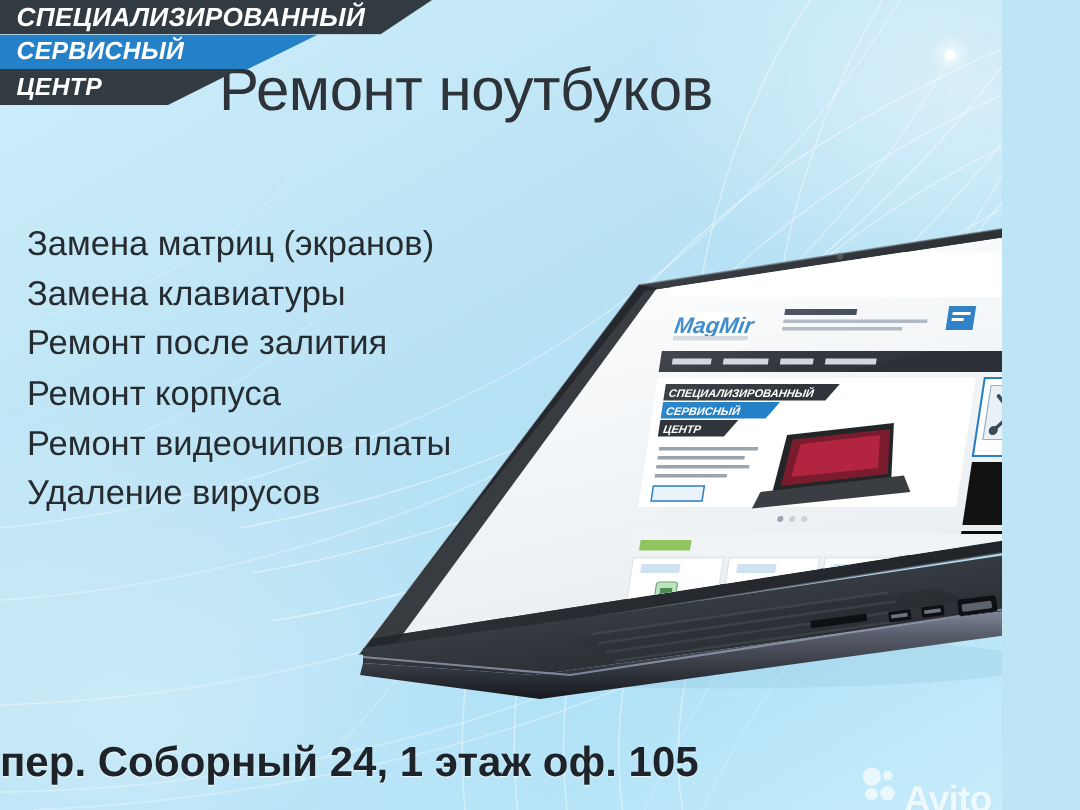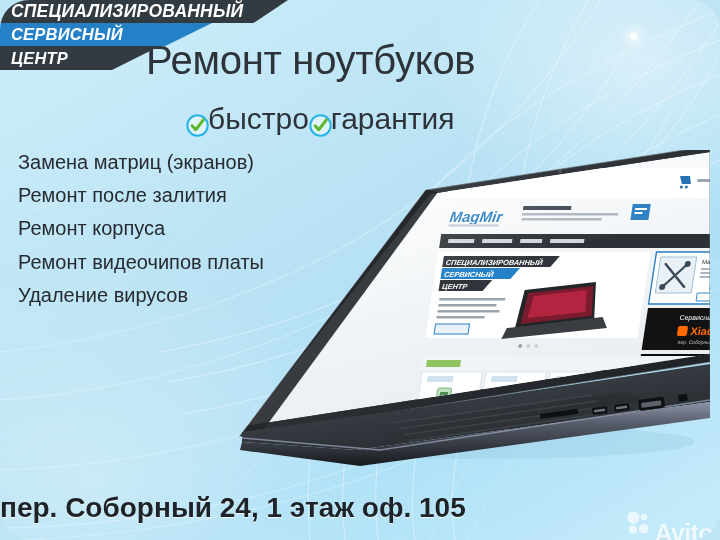--- a/index.html
+++ b/index.html
@@ -3,26 +3,25 @@
 <meta charset="utf-8">
 <title>Ремонт ноутбуков</title>
 <style>
   html,body{margin:0;padding:0;}
   body{
     width:720px;height:540px;overflow:hidden;
     font-family:"Liberation Sans","DejaVu Sans",sans-serif;
     background:#bde5f5;
   }
   #poster{
-    position:relative;width:720px;height:540px;overflow:hidden;
+    position:relative;width:668px;height:540px;overflow:hidden;
     background:
       radial-gradient(ellipse 300px 220px at 640px 60px, rgba(255,255,255,.45), rgba(255,255,255,0) 70%),
       radial-gradient(ellipse 420px 300px at 90px 480px, rgba(255,255,255,.30), rgba(255,255,255,0) 72%),
       linear-gradient(150deg,#cfeefb 0%,#b9e2f4 45%,#ade0f6 70%,#c7ecfb 100%);
-    border-radius: 29px;
   }
   
   .swirls{position:absolute;inset:0;pointer-events:none;}
   .glow-dot{
     position:absolute;left:629px;top:32px;width:9px;height:9px;border-radius:50%;
     background:radial-gradient(circle,#ffffff 0%,#ffffff 40%,rgba(255,255,255,.55) 62%,rgba(255,255,255,0) 100%);
     box-shadow:0 0 8px 4px rgba(255,255,255,.6);
   }
   
   .ribbons{position:absolute;left:0;top:0;width:330px;height:78px;}
@@ -53,21 +52,21 @@
     display:flex;align-items:center;
     font-size:30px;color:#2d3338;white-space:nowrap;
   }
   .check-icon{display:inline-block;width:23px;height:23px;flex:0 0 23px;margin-right:-1px;position:relative;top:2px;}
   
   #services{
     position:absolute;left:18px;top:146px;width:330px;
     display:flex;flex-direction:column;
   }
   #services li{
-    list-style:none;font-size:20px;color:#262b30;
+    list-style:none;font-size:23px;color:#262b30;
     line-height:33.2px;white-space:nowrap;
   }
   #services{margin:0;padding:0;}
   
   #address{
     position:absolute;left:0;right:0;top:492px;text-align:left;
     font-size:28px;font-weight:bold;color:#1d2328;white-space:nowrap;
     text-shadow:0 1px 1px rgba(255,255,255,.8);
   }
   
@@ -127,36 +126,20 @@
     <div class="ribbon" id="ribbon2">
       <span>СЕРВИСНЫЙ</span>
     </div>
     <div class="ribbon" id="ribbon3">
       <span>ЦЕНТР</span>
     </div>
   </div>
 
   <div id="headline">Ремонт ноутбуков</div>
 
-  <div id="subline">
-    <span class="check-icon">
-      <svg viewBox="0 0 24 24" width="23" height="23">
-        <circle cx="12" cy="12" r="10.6" fill="#dff3fb" stroke="#27b4e6" stroke-width="2.1"></circle>
-        <path d="M6.4 12.3 L10.2 16.4 L18.1 6.2" fill="none" stroke="#5cb82b" stroke-width="3.1" stroke-linecap="round" stroke-linejoin="round"></path>
-      </svg>
-    </span>
-    <span>быстро</span>
-    <span class="check-icon">
-      <svg viewBox="0 0 24 24" width="23" height="23">
-        <circle cx="12" cy="12" r="10.6" fill="#dff3fb" stroke="#27b4e6" stroke-width="2.1"></circle>
-        <path d="M6.4 12.3 L10.2 16.4 L18.1 6.2" fill="none" stroke="#5cb82b" stroke-width="3.1" stroke-linecap="round" stroke-linejoin="round"></path>
-      </svg>
-    </span>
-    <span>гарантия</span>
-  </div>
 
   <svg id="laptop" viewBox="0 0 530 330" width="530" height="330">
     <defs>
       <linearGradient id="lidGrad" x1="0" y1="0" x2="1" y2="1">
         <stop offset="0" stop-color="#4a5056"></stop>
         <stop offset="0.45" stop-color="#2e3237"></stop>
         <stop offset="1" stop-color="#1b1e22"></stop>
       </linearGradient>
       <linearGradient id="baseTop" x1="0.1" y1="0" x2="0.9" y2="1">
         <stop offset="0" stop-color="#4e545b"></stop>
@@ -344,20 +327,21 @@
       <rect x="434" y="255" width="15" height="7" rx="1" fill="#0e1013" transform="rotate(-7.6 434 255)"></rect>
       <rect x="436" y="257" width="11" height="2.4" fill="#6f757d" transform="rotate(-7.6 436 257)"></rect>
       <rect x="458" y="250" width="26" height="11" rx="2" fill="#0e1013" transform="rotate(-7.6 458 250)"></rect>
       <rect x="461" y="253" width="20" height="5" rx="1" fill="#5d636b" transform="rotate(-7.6 461 253)"></rect>
       <rect x="498" y="245" width="9" height="7" rx="1" fill="#0e1013" transform="rotate(-7.6 498 245)"></rect>
     </g>
   </svg>
 
   <ul id="services">
     <li>Замена матриц (экранов)</li>
+    <li>Замена клавиатуры</li>
     <li>Ремонт после залития</li>
     <li>Ремонт корпуса</li>
     <li>Ремонт видеочипов платы</li>
     <li>Удаление вирусов</li>
   </ul>
 
   <div id="address">пер. Соборный 24, 1 этаж оф. 105</div>
 
   <div id="avito">
     <span class="mark">

